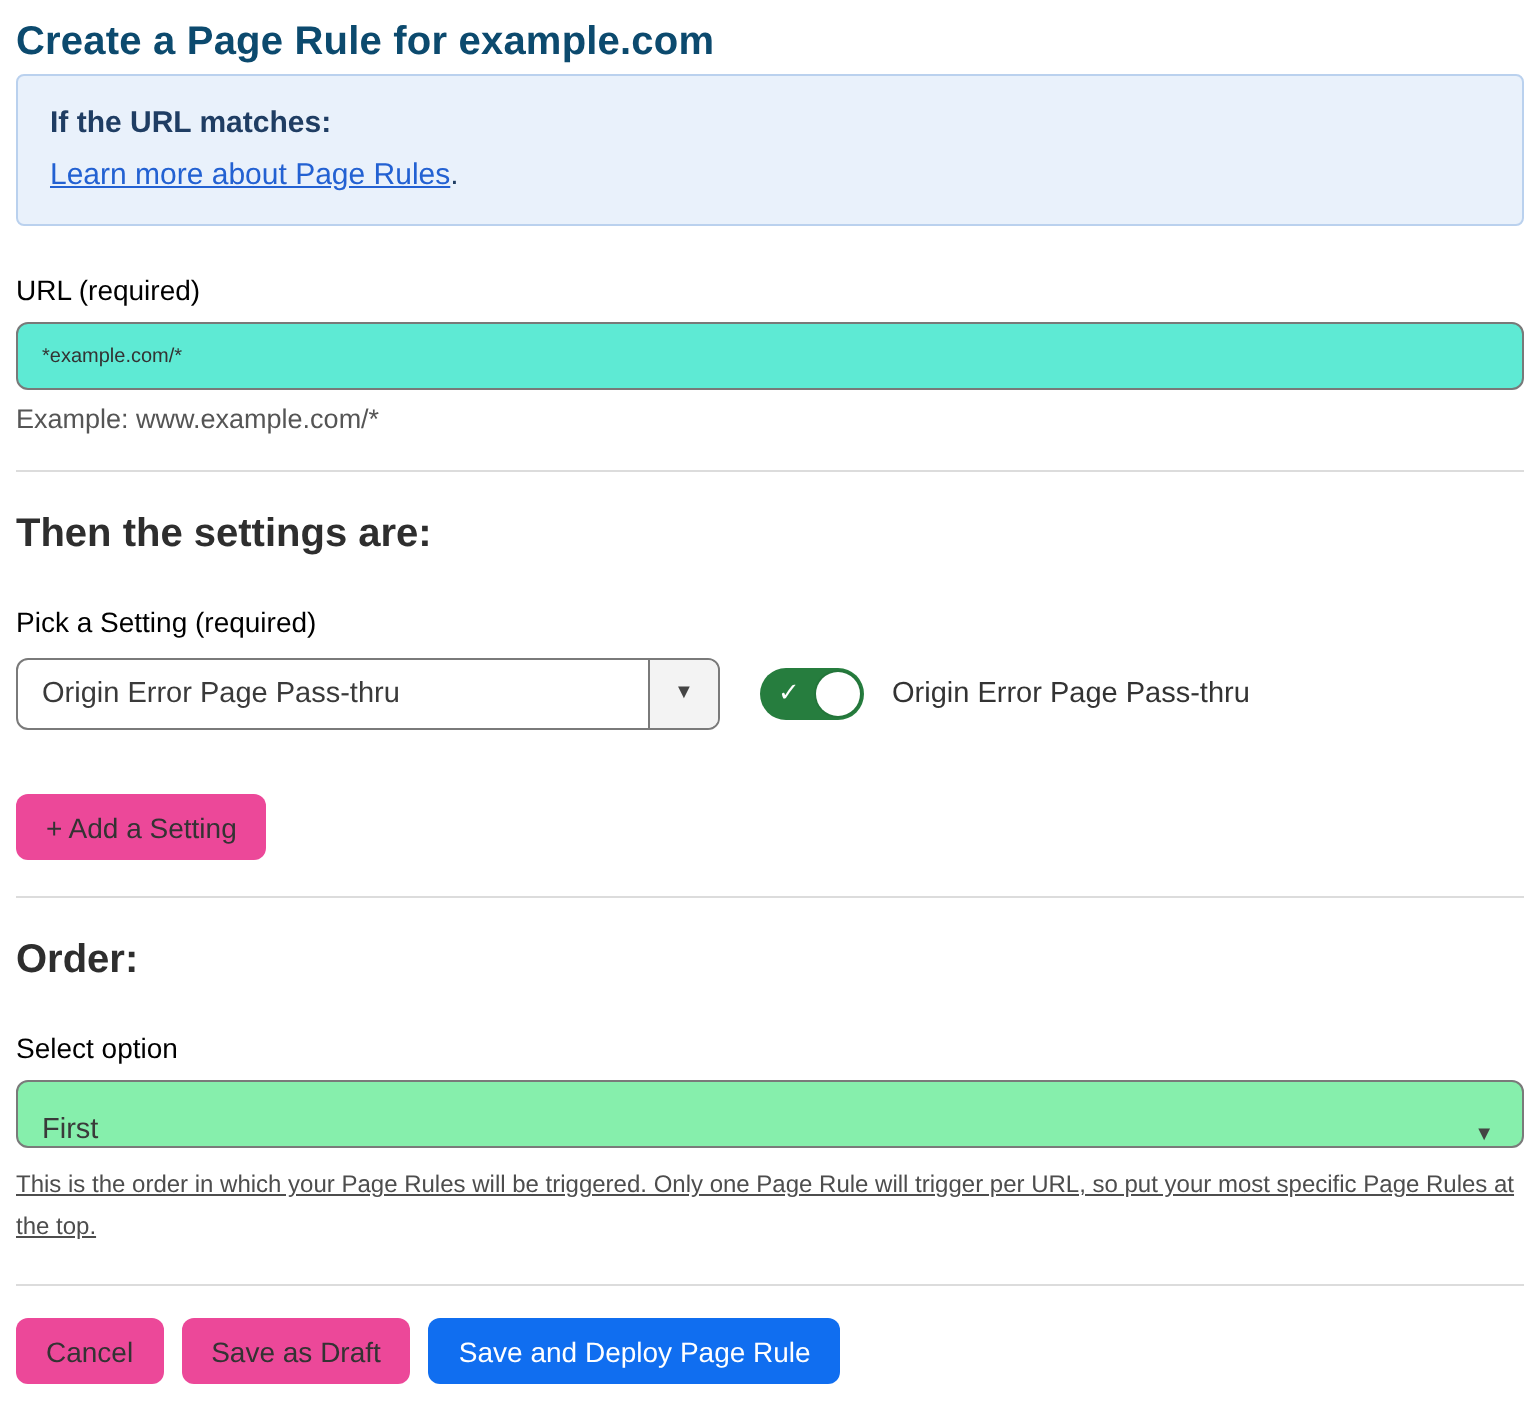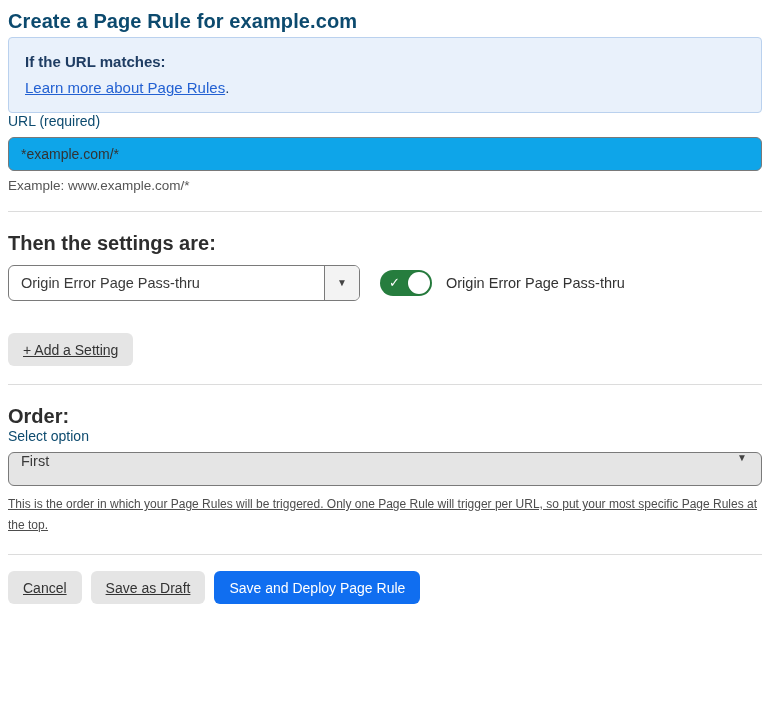--- a/index.html
+++ b/index.html
@@ -38,34 +38,35 @@
   .info-box .info-body { max-width: 720px; }
   .info-box a.info-link {
     color: #2361d2;
     text-decoration: underline;
     cursor: pointer;
   }
   .info-box .info-link-suffix { color: #1f3d63; }
 
   .field-label {
     font-size: 14px;
-    color: #0c4a6e;
+    color: #000000;
+    margin-top: 24px;
   }
 
   .text-input {
     margin-top: 8px;
     width: 754px;
     height: 34px;
     border: 1px solid #797979;
     border-radius: 6px;
     padding: 0 12px;
-    font-size: 14px;
+    font-size: 10px;
     color: #333333;
     font-family: "Liberation Sans", "DejaVu Sans", sans-serif;
-    background: #0ea5e9;
+    background: #5eead4;
     outline: none;
   }
 
   .helper-text {
     margin-top: 7px;
     font-size: 13.5px;
     color: #555555;
   }
 
   .divider {
@@ -162,40 +163,39 @@
   .btn {
     height: 33px;
     border: none;
     border-radius: 6px;
     font-size: 14px;
     font-family: "Liberation Sans", "DejaVu Sans", sans-serif;
     cursor: pointer;
     padding: 0 15px;
   }
   .btn-gray {
-    background: #e5e5e5;
-    color: #333333;
-    text-decoration: underline;
+    background: #ec4899;
+    color: #333333;
   }
   .btn-blue {
     background: #106ef0;
     color: #ffffff;
   }
   .add-setting-btn { margin-top: 32px; }
 
   
   .select {
     margin-top: 8px;
     width: 754px;
     height: 34px;
     border: 1px solid #7a7a7a;
     border-radius: 6px;
-    background: #e5e5e5;
-    display: flex;
-    align-items: flex-start;
+    background: #86efac;
+    display: flex;
+    align-items: flex-end;
     padding: 0 14px 0 12px;
     cursor: pointer;
   }
   .select .select-value {
     flex: 1;
     font-size: 14.5px;
     color: #3a3a3a;
   }
 
   .order-helper {
@@ -228,20 +228,21 @@
   </div>
 
   <div class="field-label">URL (required)</div>
   <input class="text-input" type="text" value="*example.com/*" style="">
   <div class="helper-text">Example: www.example.com/*</div>
 
   <hr class="divider">
 
   <h2 class="section-heading">Then the settings are:</h2>
 
+  <div class="field-label">Pick a Setting (required)</div>
 
   <div class="setting-row">
     <div class="dropdown">
       <div class="dropdown-value">Origin Error Page Pass-thru</div>
       <div class="dropdown-arrow-segment">
         <span class="chevron">▼</span>
       </div>
     </div>
 
     <div class="toggle">

